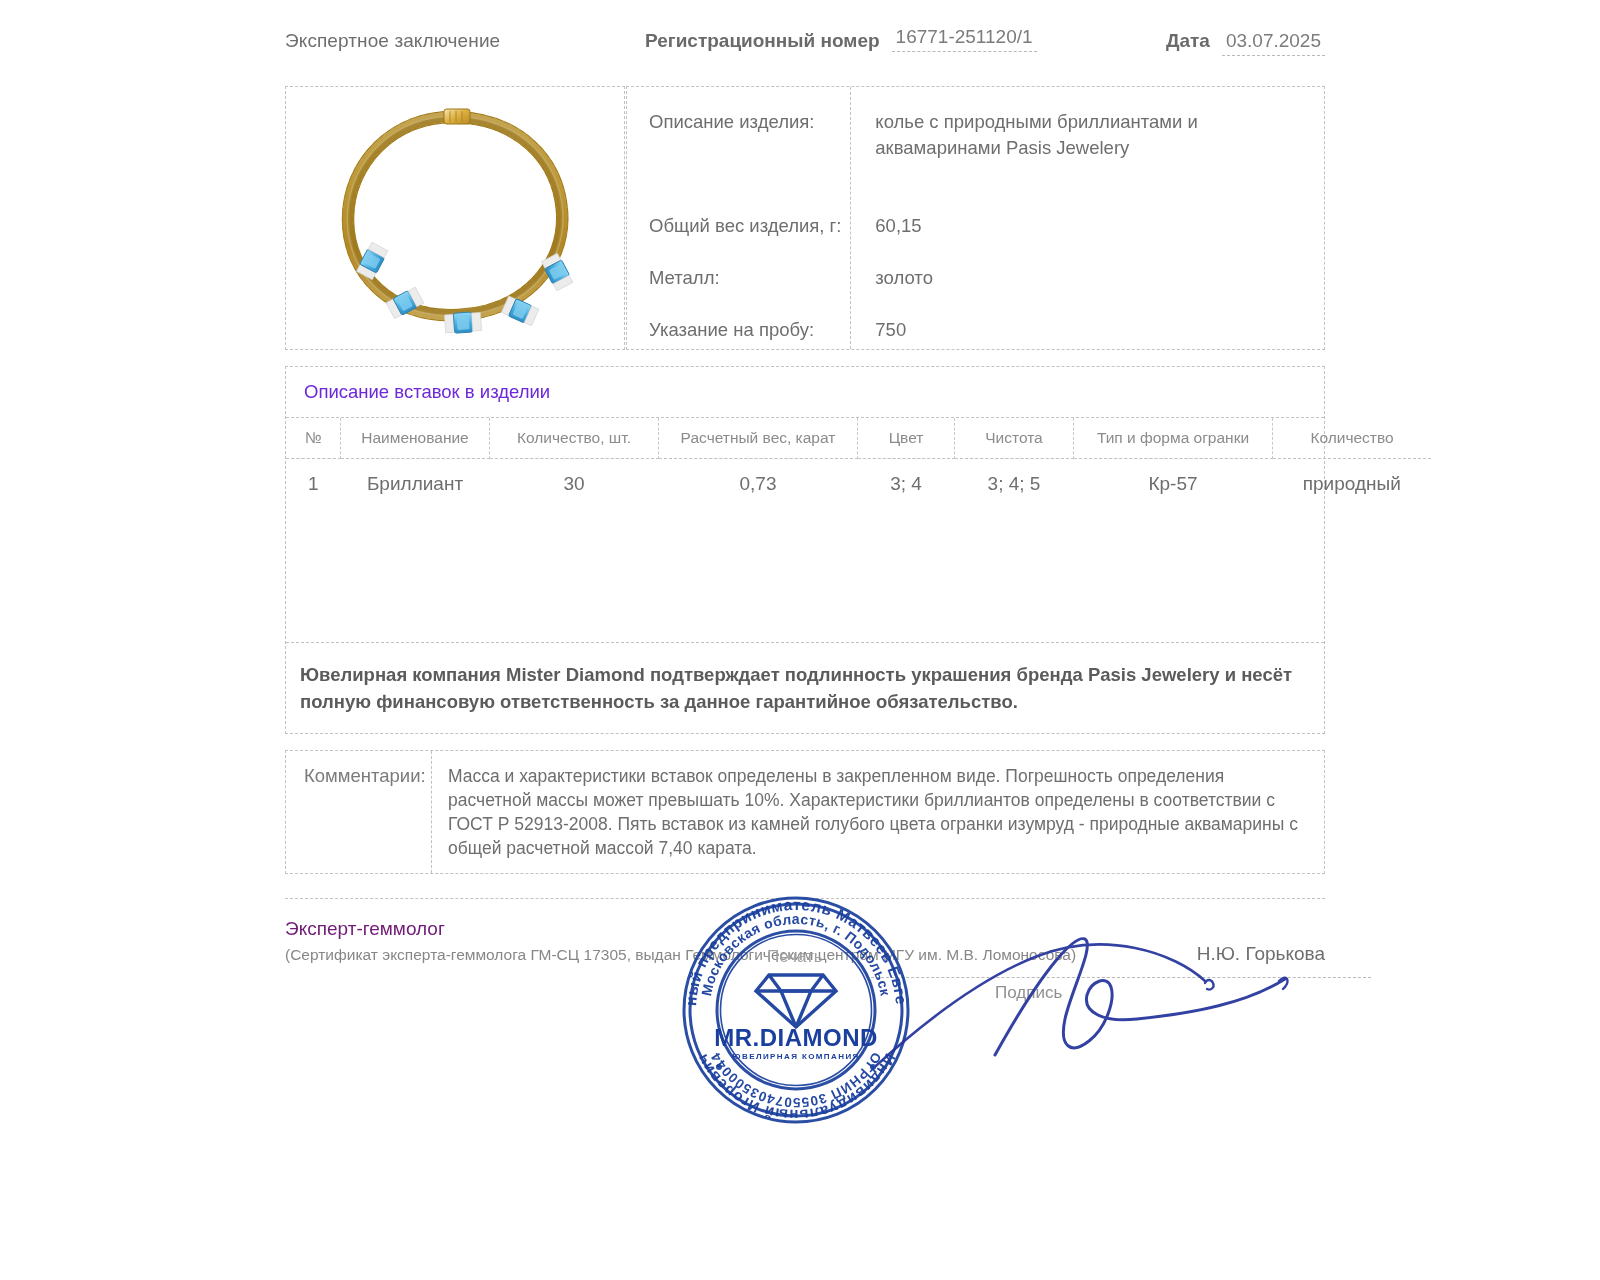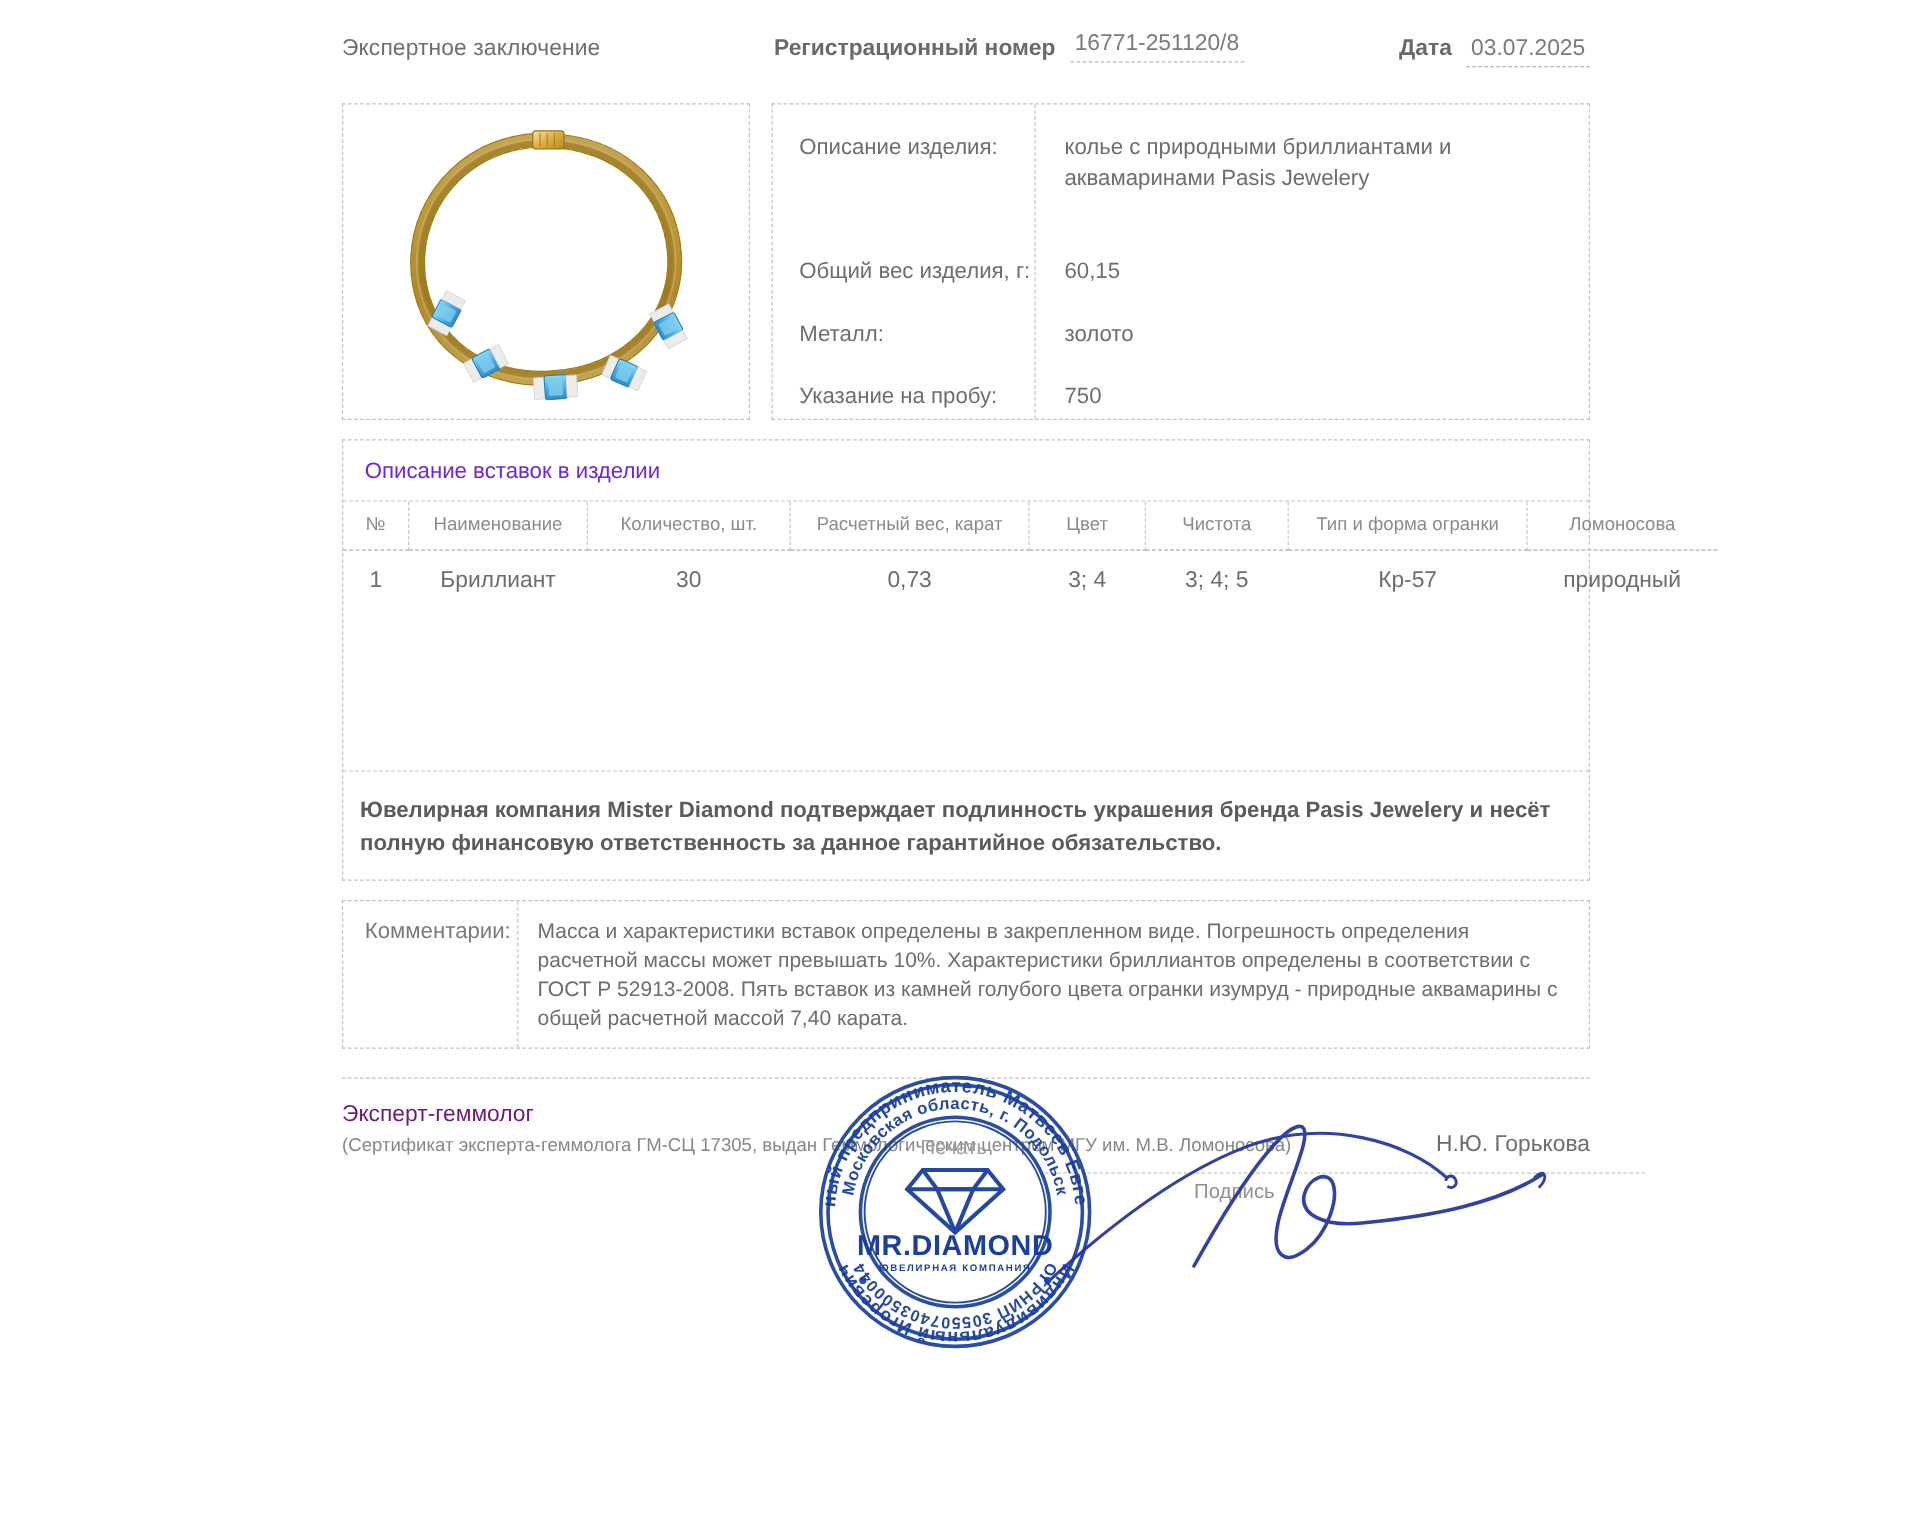--- a/index.html
+++ b/index.html
@@ -55,21 +55,21 @@
     padding: 0 4px 3px 4px;
     display: inline-block;
     font-size: 19px;
   }
   .hdr-reg { display: flex; align-items: flex-end; }
   .hdr-date { display: flex; align-items: baseline; margin-left: auto; text-align: center; }
 
   
   .top-row {
     display: flex;
-    gap: 18px;
+    gap: 1px;
     margin-top: 14px;
   }
   .panel {
     border: 1px dashed #c2c2c2;
     box-sizing: border-box;
   }
   .photo-panel {
     width: 340px;
     height: 264px;
     position: relative;
@@ -262,21 +262,21 @@
 </head>
 <body>
 
 <div class="page">
   <div class="sheet">
 
     <div class="hdr">
       <div class="hdr-title">Экспертное заключение</div>
       <div class="hdr-reg">
         <span class="hdr-label">Регистрационный номер</span>
-        <span class="dashed-field">16771-251120/8</span>
+        <span class="dashed-field">16771-251120/1</span>
       </div>
       <div class="hdr-date">
         <span class="hdr-label">Дата</span>
         <span class="dashed-field">03.07.2025</span>
       </div>
     </div>
 
     <div class="top-row">
 
       <div class="panel photo-panel">
@@ -393,21 +393,21 @@
       <table class="ins">
         <thead>
           <tr>
             <th class="c-num">№</th>
             <th class="c-name">Наименование</th>
             <th class="c-qty">Количество, шт.</th>
             <th class="c-wt">Расчетный вес, карат</th>
             <th class="c-col">Цвет</th>
             <th class="c-clar">Чистота</th>
             <th class="c-cut">Тип и форма огранки</th>
-            <th class="c-note">Ломоносова</th>
+            <th class="c-note">Количество</th>
           </tr>
         </thead>
         <tbody>
           <tr>
             <td class="c-num">1</td>
             <td class="c-name">Бриллиант</td>
             <td class="c-qty">30</td>
             <td class="c-wt">0,73</td>
             <td class="c-col">3; 4</td>
             <td class="c-clar">3; 4; 5</td>

